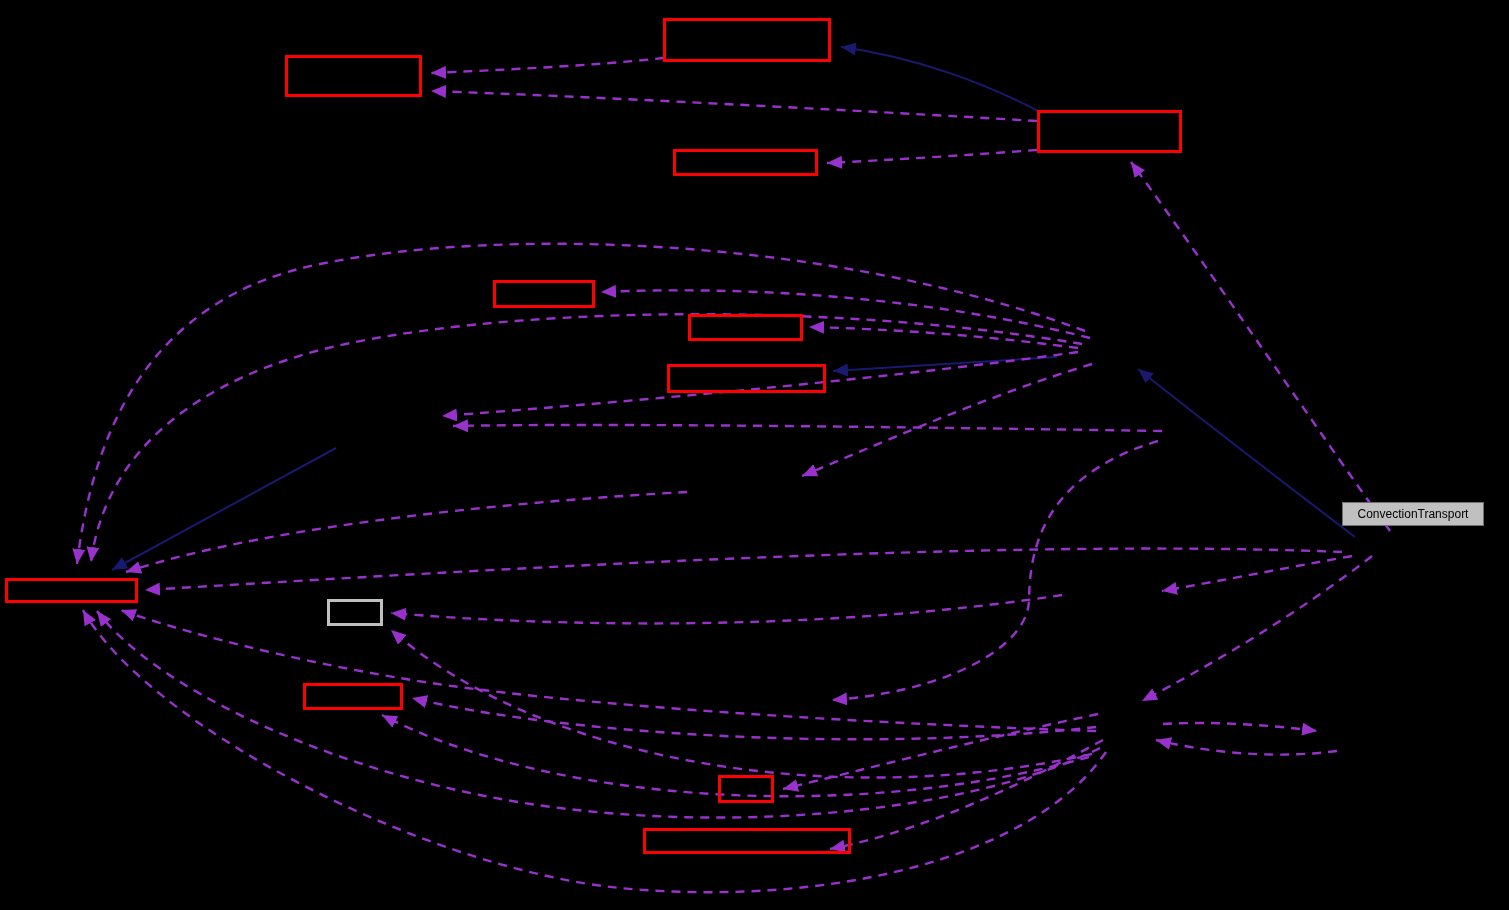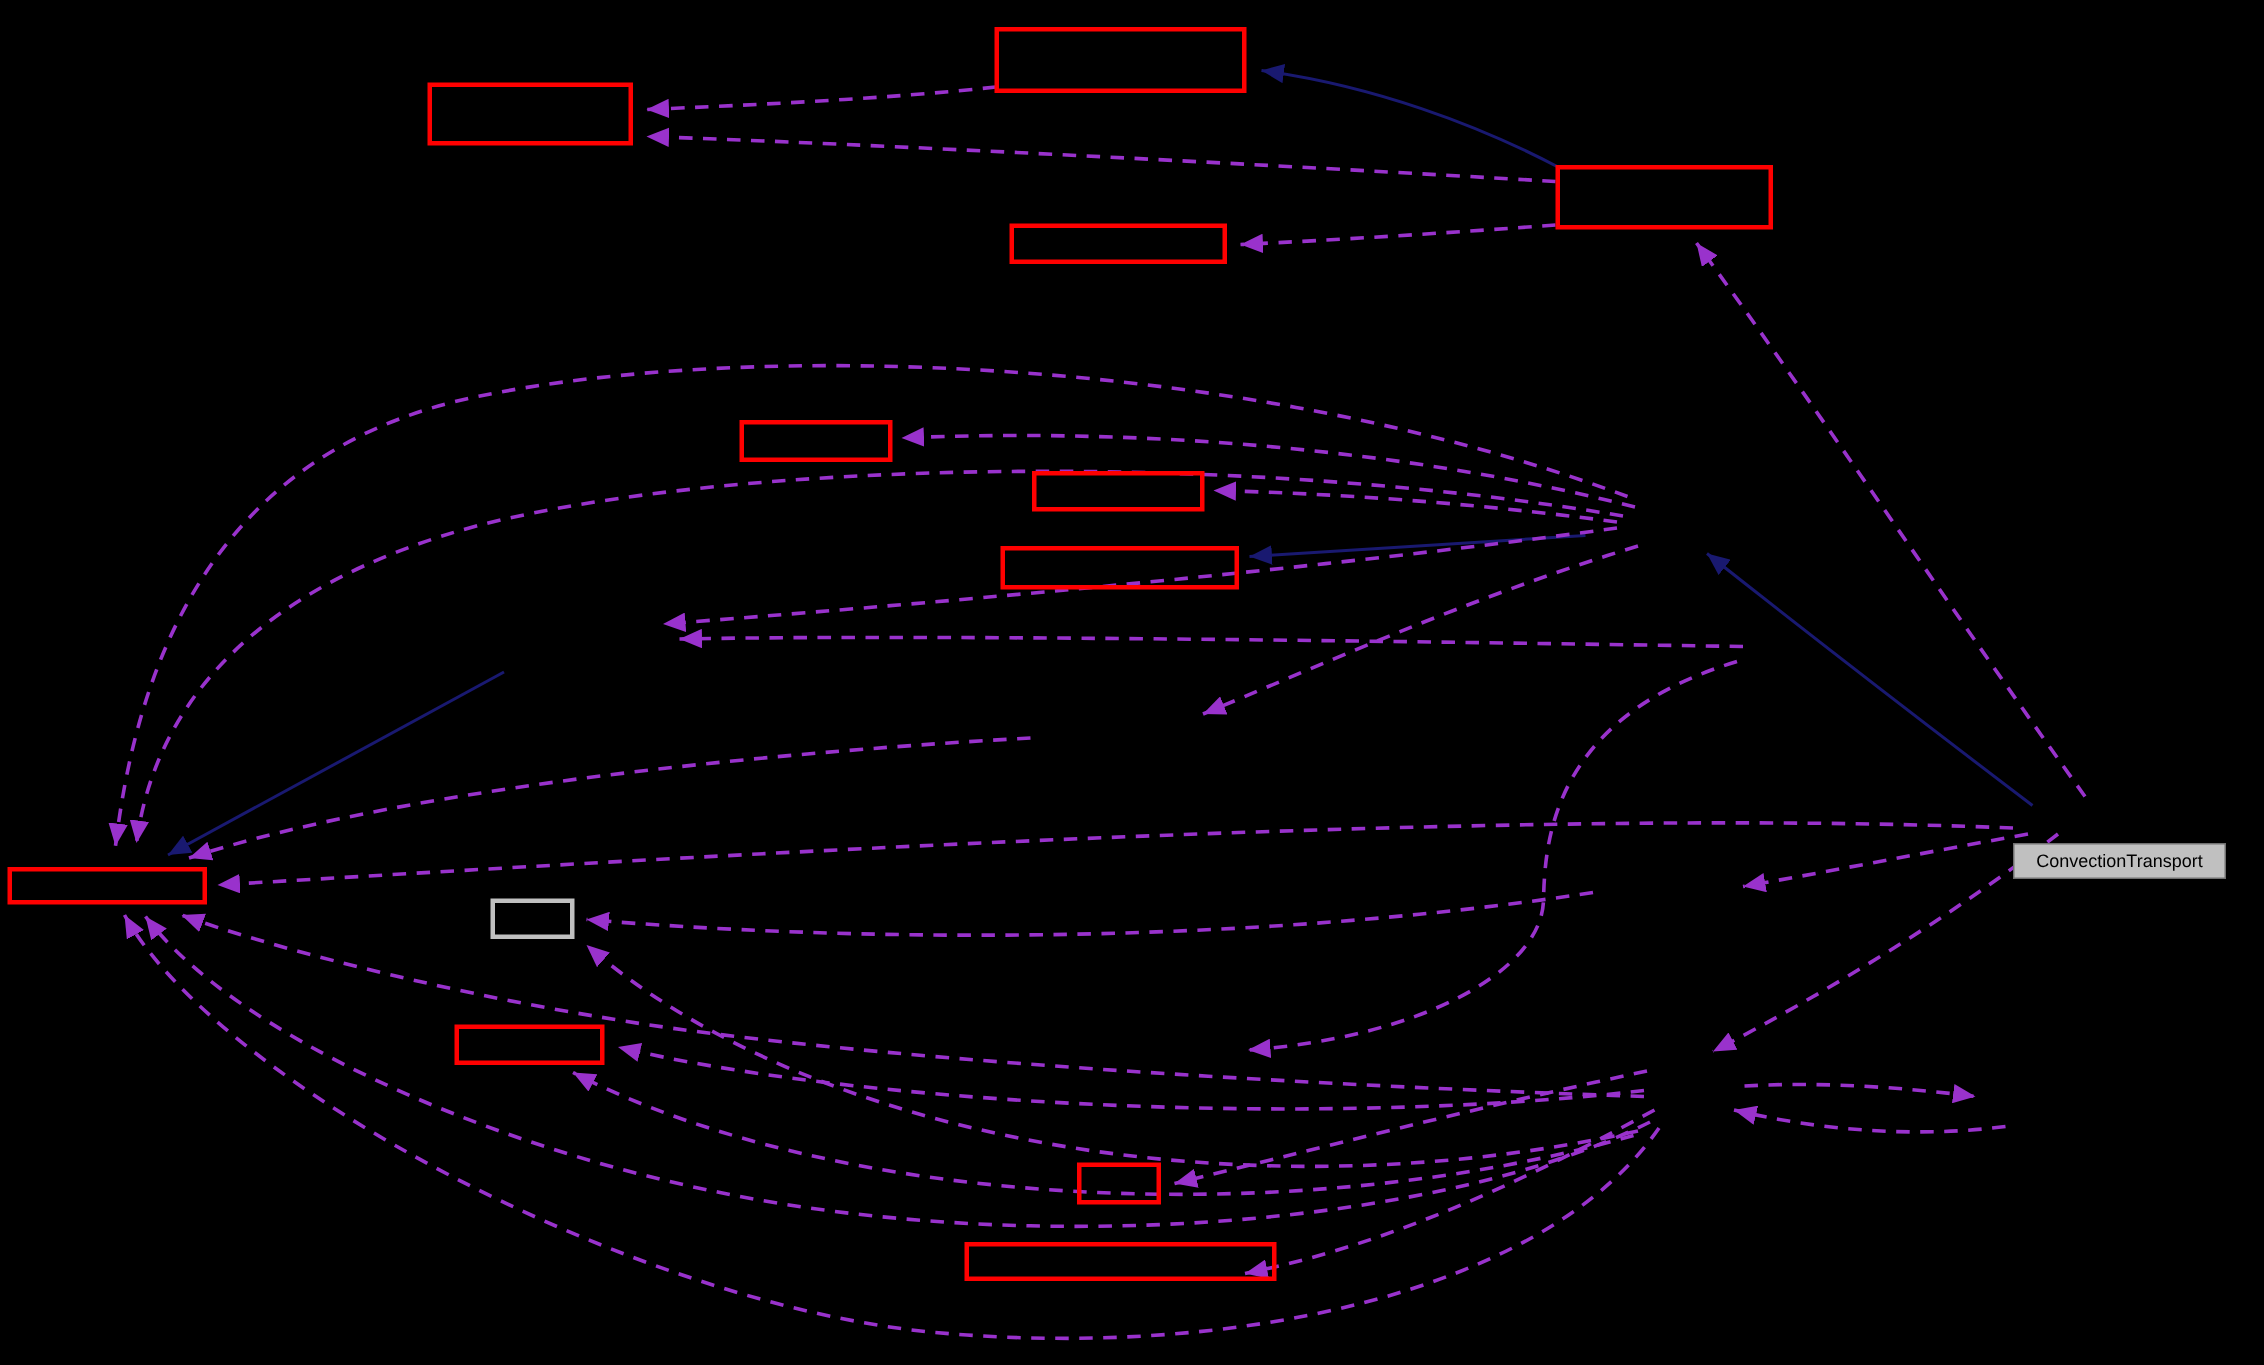--- a/index.html
+++ b/index.html
@@ -75,13 +75,13 @@
 <div class="gnode" style="left: 1037px; top: 110px; width: 145px; height: 43px; border: 3px solid rgb(255, 0, 0);"></div>
 <div class="gnode" style="left: 673px; top: 149px; width: 145px; height: 27px; border: 3px solid rgb(255, 0, 0);"></div>
 <div class="gnode" style="left: 493px; top: 280px; width: 102px; height: 28px; border: 3px solid rgb(255, 0, 0);"></div>
 <div class="gnode" style="left: 688px; top: 314px; width: 115px; height: 27px; border: 3px solid rgb(255, 0, 0);"></div>
 <div class="gnode" style="left: 667px; top: 364px; width: 159px; height: 29px; border: 3px solid rgb(255, 0, 0);"></div>
 <div class="gnode" style="left: 5px; top: 578px; width: 133px; height: 25px; border: 3px solid rgb(255, 0, 0);"></div>
 <div class="gnode" style="left: 327px; top: 599px; width: 56px; height: 27px; border: 3px solid rgb(192, 192, 192);"></div>
 <div class="gnode" style="left: 303px; top: 683px; width: 100px; height: 27px; border: 3px solid rgb(255, 0, 0);"></div>
 <div class="gnode" style="left: 718px; top: 775px; width: 56px; height: 28px; border: 3px solid rgb(255, 0, 0);"></div>
 <div class="gnode" style="left: 643px; top: 828px; width: 208px; height: 26px; border: 3px solid rgb(255, 0, 0);"></div>
-<div class="gnode labelled" style="left: 1342px; top: 562px; width: 142px; height: 24px; border: 1px solid rgb(112, 112, 112); background: rgb(192, 192, 192);">ConvectionTransport</div>
+<div class="gnode labelled" style="left: 1342px; top: 502px; width: 142px; height: 24px; border: 1px solid rgb(112, 112, 112); background: rgb(192, 192, 192);">ConvectionTransport</div>
 
 </body></html>

